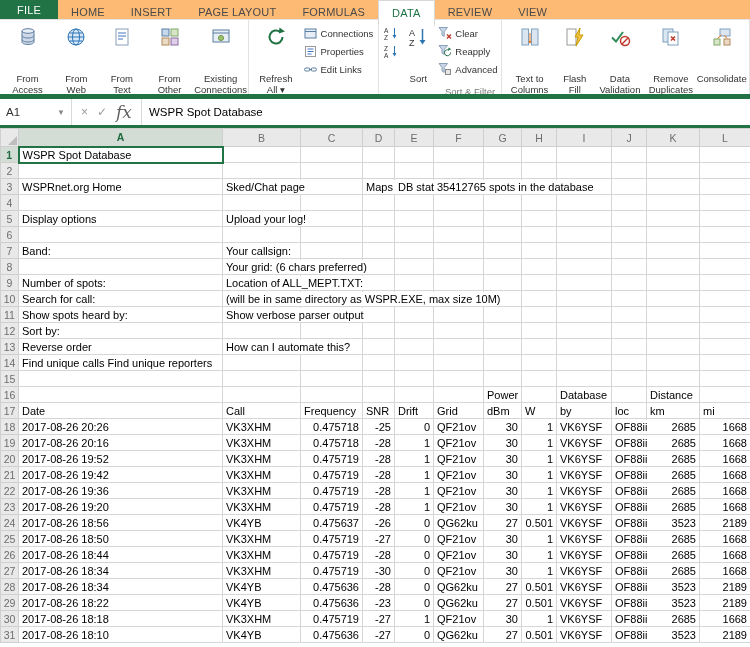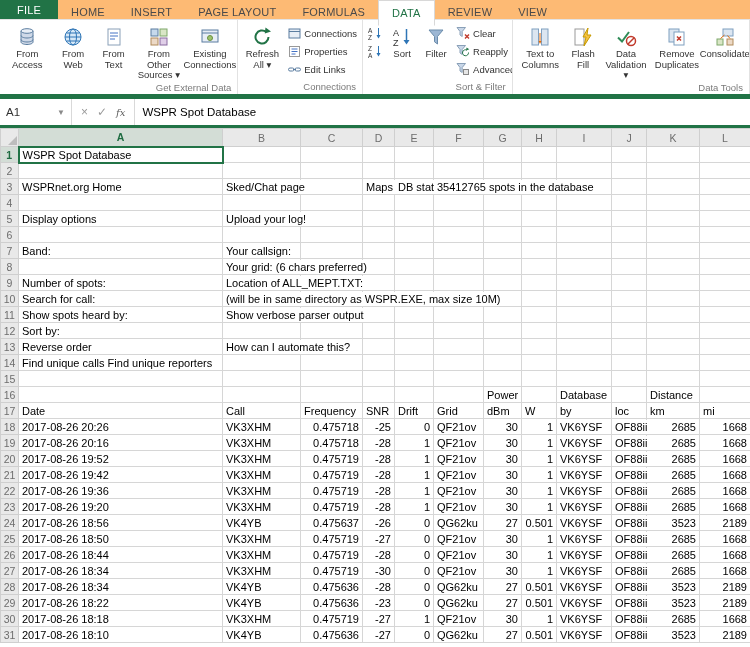--- a/index.html
+++ b/index.html
@@ -11,35 +11,35 @@
   .rtab { padding:12px 13px; font-size:11px; color:#4a4a4a; display:flex; align-items:center; letter-spacing:.2px; cursor:default; }
   .rtab.file { background:#217346; color:#fff; padding:0 17px; }
   .rtab.active { color:#217346; background:#fff; border:1px solid #d8d8d8; border-bottom:1px solid #fff; margin-bottom:-1px; z-index:2; }
 
   
   .ribbon { display:flex; height:74px; background:#fff; align-items:stretch; }
   .rgroup { display:flex; flex-direction:column; border-right:1px solid #e2e2e2; padding:1px 2px 0; min-width:0; overflow:hidden; flex-shrink:1; }
   .rgroup-body { flex:1; display:flex; align-items:stretch; }
   .rgroup-label { font-size:9.5px; color:#7a7a7a; text-align:right; padding:1px 4px 2px; white-space:nowrap; overflow:hidden; }
   .rbig { display:flex; flex-direction:column; align-items:center; padding:3px 2px 0; max-width:51px; min-width:34px; text-align:center; cursor:default; }
-  .rbig-label { line-height:10.5px; font-size:9.5px; color:#333; }
+  .rbig-label { line-height:10.5px; font-size:9.5px; color:#333;margin-top:25px; }
   .icon-lg { height:25px; display:flex; align-items:center; justify-content:center; }
   .icon-sm { width:14px; height:14px; display:inline-flex; align-items:center; justify-content:center; flex:none; }
   .rstack { display:flex; flex-direction:column; justify-content:flex-start; padding-top:3px; }
   .rsmall { display:flex; align-items:center; gap:3px; font-size:9.5px; color:#333; height:18px; padding:0 3px; white-space:nowrap; cursor:default; }
 
   .green-band { height:5px; background:#217346; }
   .green-line { height:3px; background:#217346; }
 
   
   .formula-bar { height:26px; display:flex; align-items:stretch; background:#fff; }
   .name-box { width:72px; border-right:1px solid #d9d9d9; display:flex; align-items:center; justify-content:space-between; padding:12px 6px; font-size:11.5px; color:#333; }
   .nb-arrow { color:#8a8a8a; font-size:8px; }
   .fx-buttons { display:flex; align-items:center; gap:9px; padding:0 9px; border-right:1px solid #d9d9d9; color:#9a9a9a; font-size:12px; }
-  .fx { font-family:"DejaVu Serif","Liberation Serif",serif; font-style:italic; color:#5f5f5f; font-size:10px; }
+  .fx { font-family:"DejaVu Serif","Liberation Serif",serif; font-style:italic; color:#5f5f5f; font-size:17px; }
   .formula-content { flex:1; display:flex; align-items:center; padding:0 7px; font-size:11.5px; color:#000; white-space:nowrap; overflow:hidden; }
 
   
   table.sheet { border-collapse:collapse; table-layout:fixed; width:750px; }
   .sheet th, .sheet td { height:16px; padding:0; font-weight:normal; overflow:visible; }
   .sheet thead th { background:#e9e9e9; border:1px solid #cfcfcf; color:#6d6d6d; text-align:center; font-size:10.5px; height:18px; }
   .corner { position:relative; }
   .corner:after { content:''; position:absolute; right:1px; bottom:1px; border-left:9px solid transparent; border-bottom:9px solid #bdbdbd; }
   .rowhead { background:#e9e9e9; border:1px solid #cfcfcf; color:#6d6d6d; text-align:center; font-size:10.5px; }
   .sheet td { border:1px solid #d6d6d6; white-space:nowrap; font-size:11px; color:#000; }
@@ -192,28 +192,20 @@
           <span class="icon-lg">
             <svg width="22" height="22">
               <text x="2" y="10" font-size="9" fill="#333" font-family="Liberation Sans,sans-serif">A</text>
               <text x="2" y="20" font-size="9" fill="#333" font-family="Liberation Sans,sans-serif">Z</text>
               <path d="M15.5 3v11.5" stroke="#2e75b6" stroke-width="1.5"></path>
               <path d="M12.5 14l3 4.5 3-4.5z" fill="#2e75b6"></path>
             </svg>
           </span>
           <div class="rbig-label">Sort</div>
         </div>
-        <div class="rbig">
-          <span class="icon-lg">
-            <svg width="22" height="22">
-              <path d="M4 4h14l-5.5 6.5v7.5l-3-2.2V10.5z" fill="#9db7d4" stroke="#6b8cab"></path>
-            </svg>
-          </span>
-          <div class="rbig-label">Filter</div>
-        </div>
         <div class="rstack">
           <div class="rsmall">
             <span class="icon-sm">
               <svg width="14" height="14">
                 <path d="M1 1.5h8.5L6.2 5.5v5L4 9V5.5z" fill="#c9d7e8" stroke="#8aa0b8"></path>
                 <path d="M9 8.5l4 4M13 8.5l-4 4" stroke="#c0392b" stroke-width="1.4"></path>
               </svg>
             </span>
             <span class="rsmall-label">Clear</span>
           </div>

